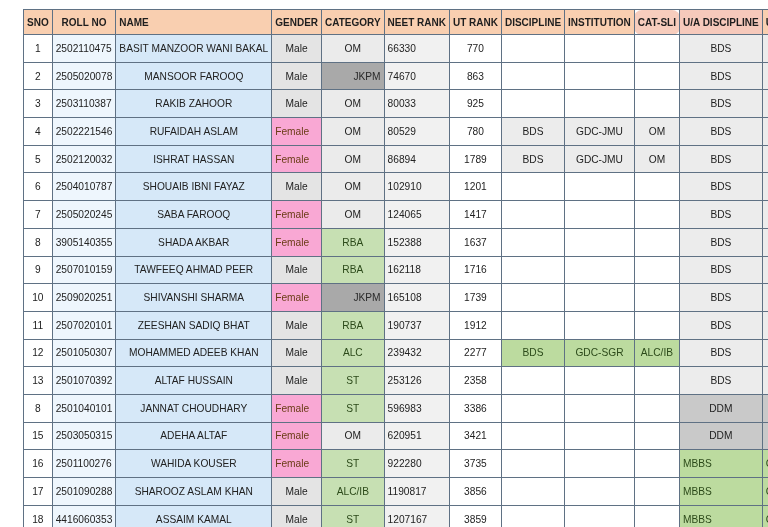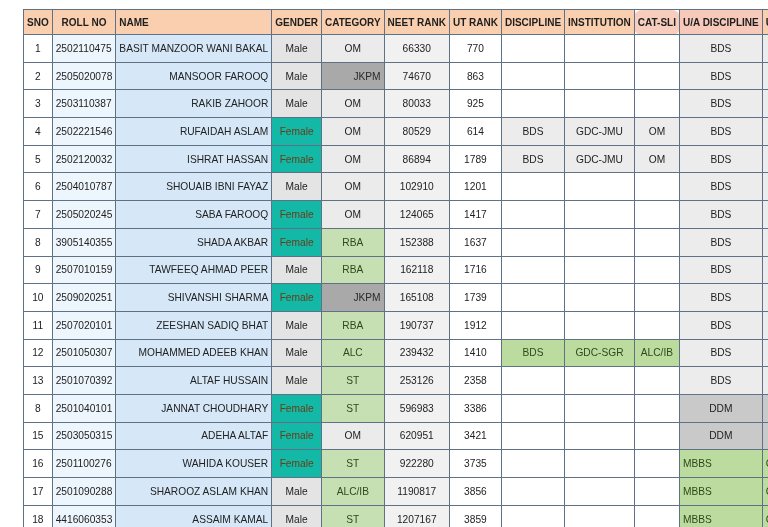--- a/index.html
+++ b/index.html
@@ -10,27 +10,27 @@
   #sheet th, #sheet td { border:1px solid #5f7184; padding:0 3px; height:26.7px;
            white-space:nowrap; overflow:hidden; text-overflow:clip; }
   #sheet th { background:#f9cfb0; font-weight:bold; font-size:10px; height:24px;
            text-align:center; color:#1e1e1e; }
   #sheet th.left { text-align:left; }
   #sheet th.cat-sli-h { background:#f7cdbd;border-radius:8px; }
   #sheet th.ua-h { background:#f6c9bb; }
   td.l { text-align:left; }
   td.sno { background:#ffffff; text-align:center; }
   td.roll { background:#eef6fd; text-align:left; }
-  td.name { background:#d6e8f8; text-align:right; }
+  td.name { background:#d6e8f8; text-align:center; }
   td.g-male { background:#e4e4e4; text-align:center; }
-  td.g-female { background:#14b8a6; text-align:center; color:#6a3c16; }
+  td.g-female { background:#f9a8d4; text-align:left; color:#6a3c16; }
   td.cat-OM { background:#ebebeb; text-align:center; }
   td.cat-JKPM { background:#a9a9a9; text-align:right; color:#2a2a2a; }
   td.cat-green { background:#c7e0b3; text-align:center; color:#2c4a1a; }
-  td.neet { background:#f1f1f1; text-align:center; }
+  td.neet { background:#f1f1f1; text-align:left; }
   td.ut { background:#ffffff; text-align:center; }
   td.blank { background:#ffffff; text-align:center; }
   td.disc-grey { background:#ececec; text-align:center; }
   td.disc-green { background:#bcdb9f; text-align:center; color:#2c4a1a; }
   td.ua-BDS { background:#ececec; text-align:center; }
   td.ua-DDM { background:#c9c9c9; text-align:center; }
   td.ua-MBBS { background:#bcdb9f; text-align:left; color:#2c4a1a; }
 </style>
 </head>
 <body>
@@ -109,21 +109,21 @@
         <td class="ua-BDS">BDS</td>
         <td class="ua-BDS l">G</td>
       </tr>
       <tr>
         <td class="sno">4</td>
         <td class="roll">2502221546</td>
         <td class="name">RUFAIDAH ASLAM</td>
         <td class="g-female">Female</td>
         <td class="cat-OM">OM</td>
         <td class="neet">80529</td>
-        <td class="ut">614</td>
+        <td class="ut">780</td>
         <td class="disc-grey">BDS</td>
         <td class="disc-grey">GDC-JMU</td>
         <td class="disc-grey">OM</td>
         <td class="ua-BDS">BDS</td>
         <td class="ua-BDS l">G</td>
       </tr>
       <tr>
         <td class="sno">5</td>
         <td class="roll">2502120032</td>
         <td class="name">ISHRAT HASSAN</td>
@@ -221,21 +221,21 @@
         <td class="ua-BDS">BDS</td>
         <td class="ua-BDS l">G</td>
       </tr>
       <tr>
         <td class="sno">12</td>
         <td class="roll">2501050307</td>
         <td class="name">MOHAMMED ADEEB KHAN</td>
         <td class="g-male">Male</td>
         <td class="cat-green">ALC</td>
         <td class="neet">239432</td>
-        <td class="ut">1410</td>
+        <td class="ut">2277</td>
         <td class="disc-green">BDS</td>
         <td class="disc-green">GDC-SGR</td>
         <td class="disc-green">ALC/IB</td>
         <td class="ua-BDS">BDS</td>
         <td class="ua-BDS l">G</td>
       </tr>
       <tr>
         <td class="sno">13</td>
         <td class="roll">2501070392</td>
         <td class="name">ALTAF HUSSAIN</td>

